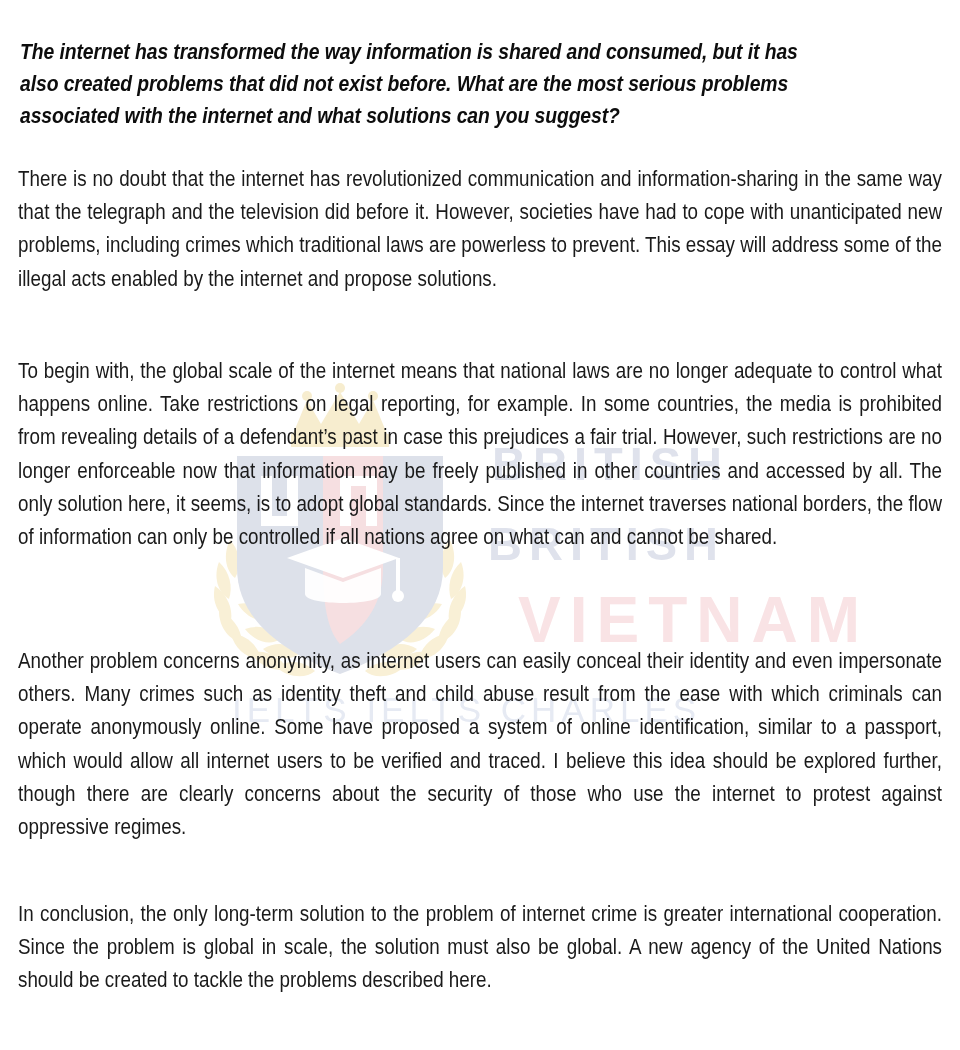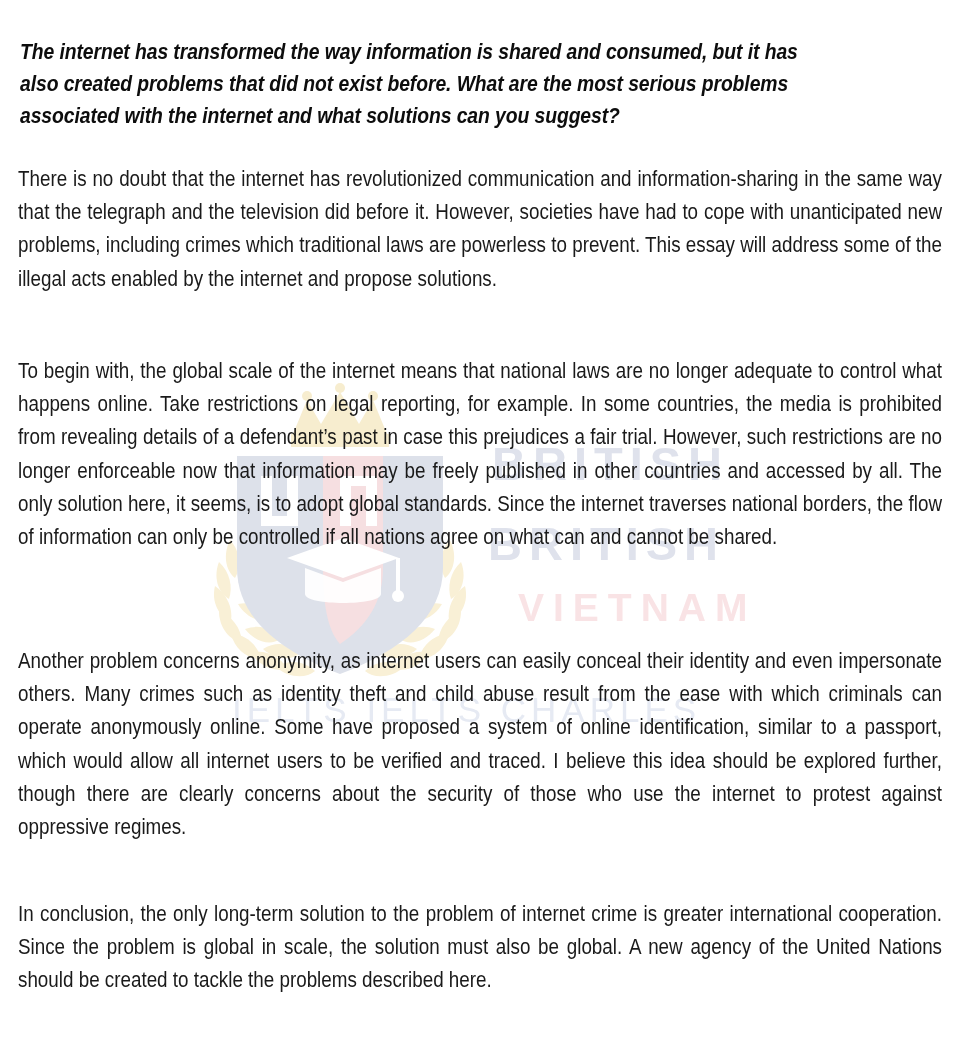--- a/index.html
+++ b/index.html
@@ -48,21 +48,21 @@
   .wm-academy {
     left: 488px;
     top: 520px;
     font-size: 47px;
     letter-spacing: 7px;
     color: #dfe2ec;
   }
   .wm-vietnam {
     left: 518px;
     top: 588px;
-    font-size: 39px;
+    font-size: 64px;
     letter-spacing: 9px;
     color: #f9e3e5;
   }
   .wm-tagline {
     position: absolute;
     left: 232px;
     top: 690px;
     font-size: 35px;
     letter-spacing: 5px;
     font-weight: normal;

